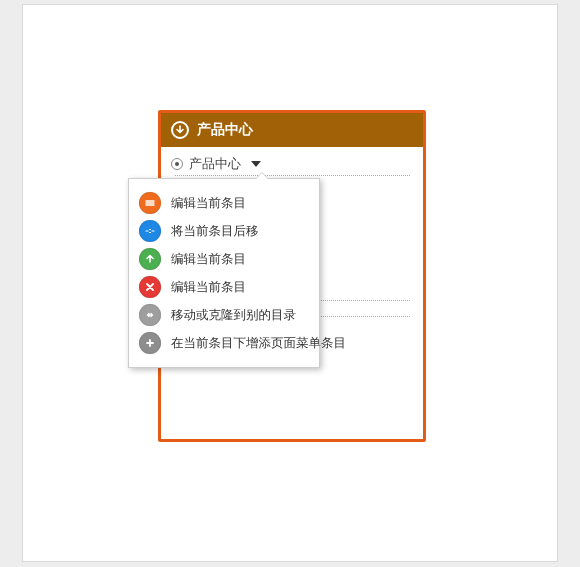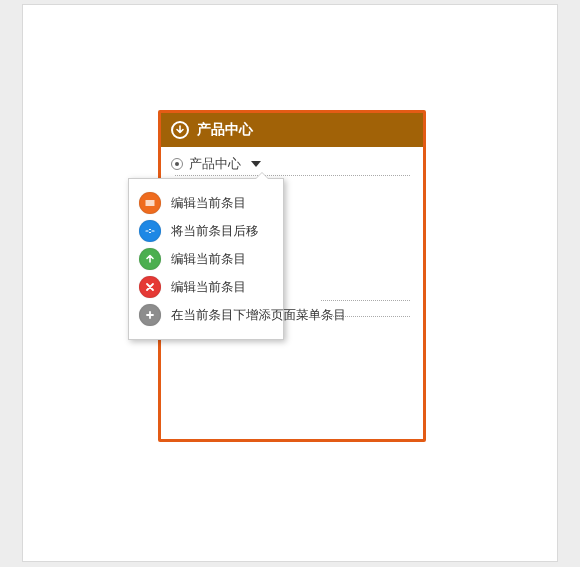--- a/index.html
+++ b/index.html
@@ -106,21 +106,21 @@
 }
 .sep1 { position: absolute; left: 175px; top: 175px; width: 235px; }
 .sep2 { position: absolute; left: 321px; top: 300px; width: 89px;  }
 .sep3 { position: absolute; left: 321px; top: 316px; width: 89px;  }
 
 
 .menu {
   position: absolute;
   left: 128px;
   top: 178px;
-  width: 156px;
+  width: 192px;
   background: #fff;
   border: 1px solid #ccc;
   box-shadow: 2px 2px 6px rgba(0,0,0,.25);
   padding: 10px 6px 10px 6px;
   box-sizing: border-box;
 }
 
 .menu::before {
   content: '';
   position: absolute;
@@ -225,20 +225,28 @@
     </div>
     <div class="menu-item">
       <span class="mi-icon ic-red">
         <svg width="12" height="12" viewBox="0 0 12 12">
             <path d="M3 3 L9 9 M9 3 L3 9" stroke="#fff" stroke-width="1.8" stroke-linecap="round"></path>
           </svg>
       </span>
       <span class="mi-label">编辑当前条目</span>
     </div>
     <div class="menu-item">
+      <span class="mi-icon ic-grey">
+        <svg width="12" height="12" viewBox="0 0 12 12">
+            <path d="M3.5 6 H8.5 M3.5 6 L5 4.5 M3.5 6 L5 7.5 M8.5 6 L7 4.5 M8.5 6 L7 7.5" stroke="#fff" stroke-width="1.3" fill="none" stroke-linecap="round" stroke-linejoin="round"></path>
+          </svg>
+      </span>
+      <span class="mi-label">移动或克隆到别的目录</span>
+    </div>
+    <div class="menu-item">
       <span class="mi-icon ic-grey2">
         <svg width="12" height="12" viewBox="0 0 12 12">
             <path d="M6 3 V9 M3 6 H9" stroke="#fff" stroke-width="1.8" stroke-linecap="round"></path>
           </svg>
       </span>
       <span class="mi-label">在当前条目下增添页面菜单条目</span>
     </div>
   </div>
 </div>
 

